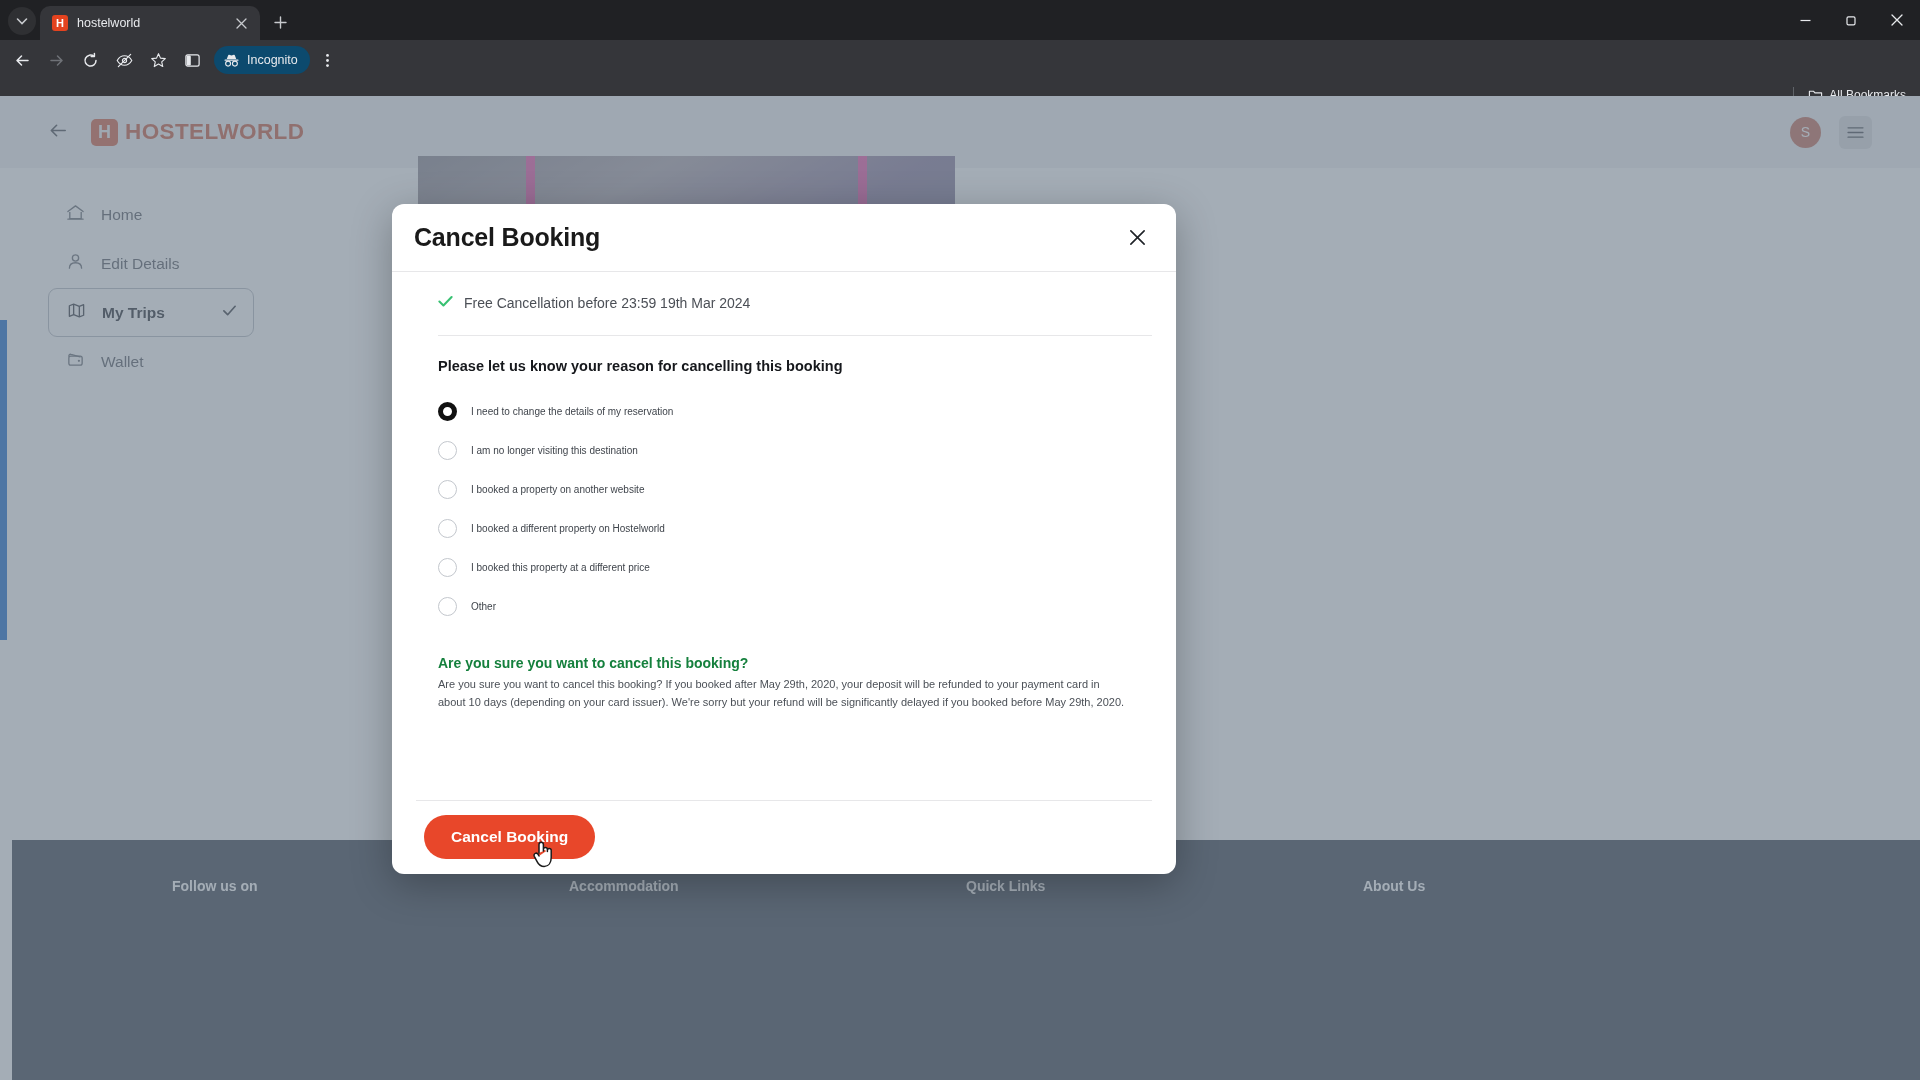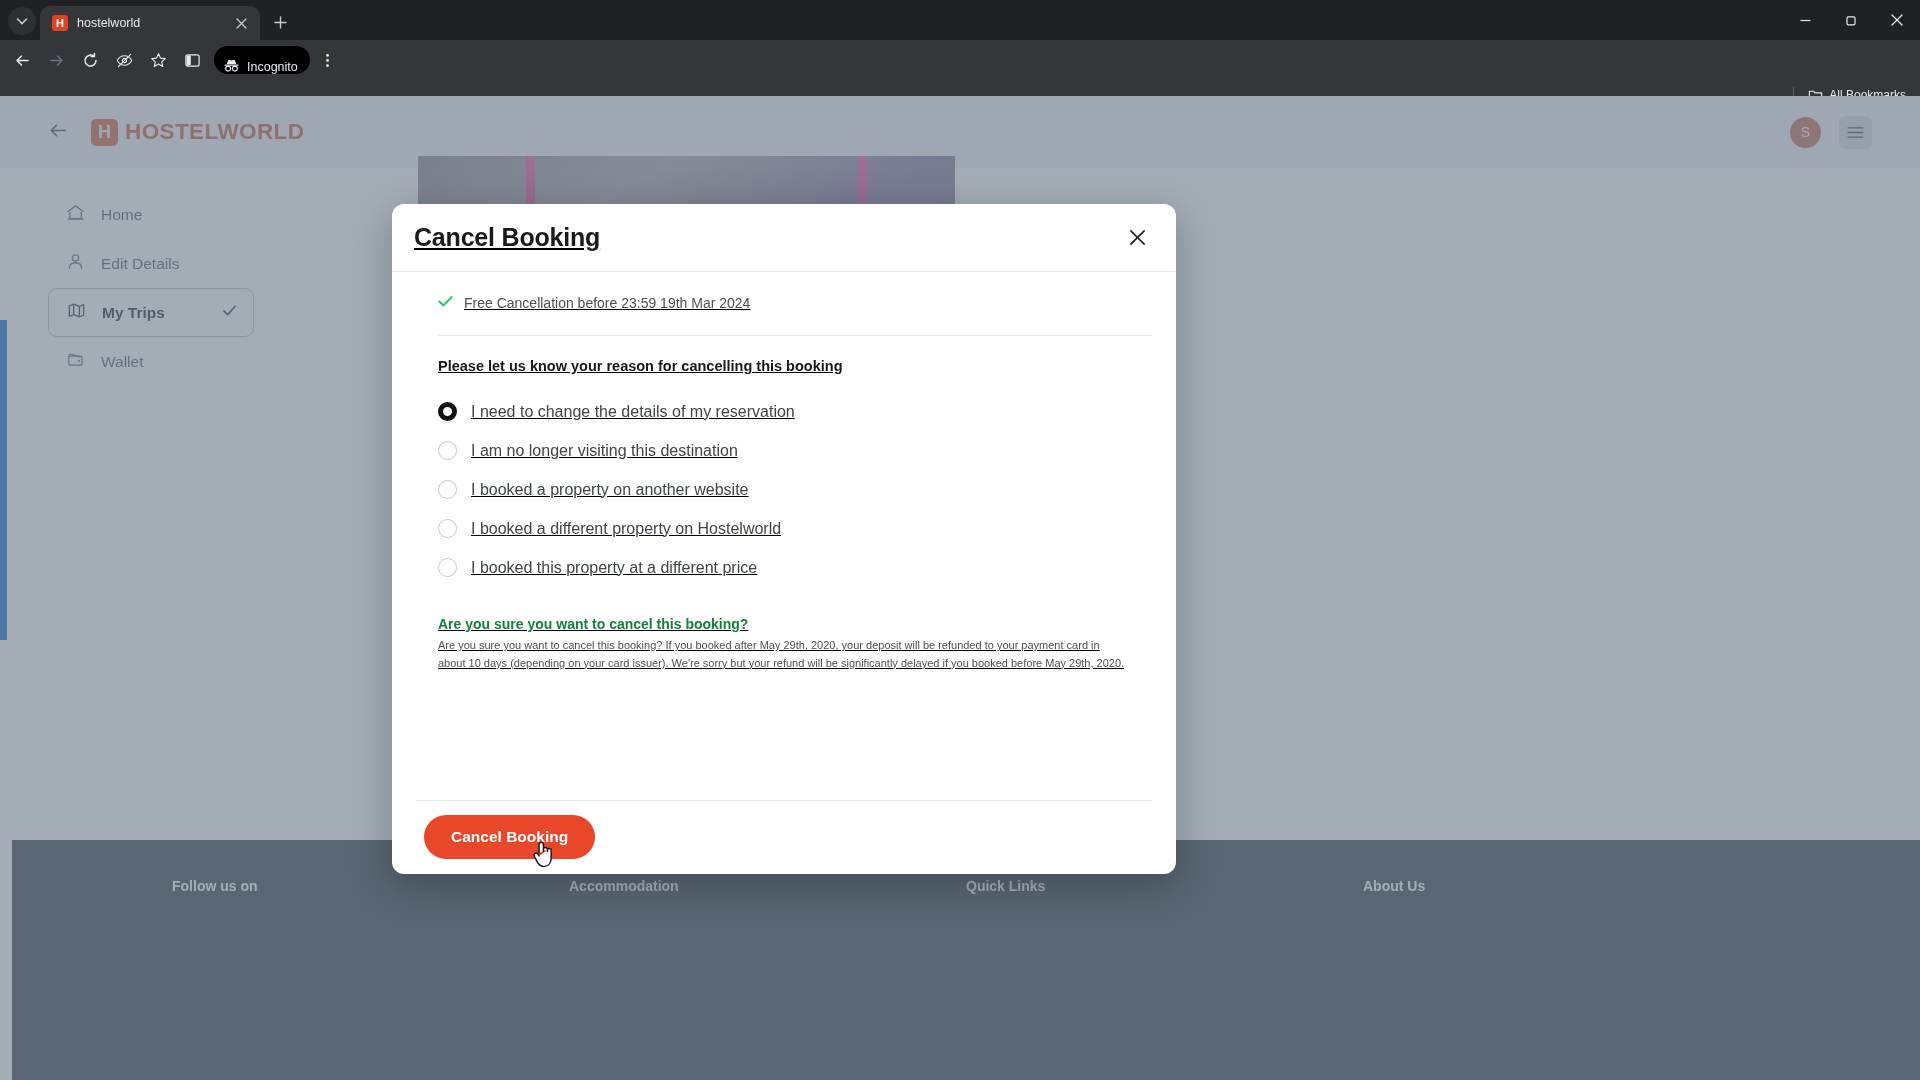--- a/index.html
+++ b/index.html
@@ -47,22 +47,22 @@
   }
   .navbtn { width: 32px; height: 32px; display: flex; align-items: center; justify-content: center; border-radius: 50%; }
   .omnibox {
     flex: 1; height: 30px; background: #202124; border-radius: 16px;
     display: flex; align-items: center; gap: 10px; padding: 0 12px;
     margin: 0 6px 0 4px;
   }
   .omnibox .url { color: #e8eaed; font-size: 13px; letter-spacing: .1px; }
   .tb-right { display: flex; align-items: center; gap: 2px; }
   .incognito-pill {
-    height: 28px; background: #000000; border-radius: 14px;
-    display: flex; align-items: flex-end; gap: 7px; padding: 0 12px 0 9px; margin-left: 4px;
+    height: 28px; background: #0c4a6e; border-radius: 14px;
+    display: flex; align-items: center; gap: 7px; padding: 0 12px 0 9px; margin-left: 4px;
   }
   .incognito-pill span { color: #e8eaed; font-size: 12.5px; }
 
   .bookmarkbar {
     height: 30px; background: #35363a; display: flex; align-items: center;
     justify-content: flex-end; padding-right: 14px; gap: 8px;
   }
   .bm-sep { width: 1px; height: 16px; background: #5f6368; margin-right: 6px; }
   .bm-item { display: flex; align-items: center; gap: 6px; color: #e8eaed; font-size: 12px; }
 
@@ -126,21 +126,21 @@
   .footer .cols { display: flex; padding: 38px 160px 0 160px; gap: 0; }
   .footer .col { flex: 1; }
   .footer .col h4 { font-size: 14px; font-weight: bold; }
   .page-dim { position: absolute; inset: 0; background: rgba(108,122,137,.62); }
 
   
   .modal {
     position: absolute; left: 392px; top: 108px; width: 784px; height: 670px;
     background: #fff; border-radius: 12px; overflow: hidden;
     box-shadow: 0 10px 40px rgba(0,0,0,.28);
-    display: flex; flex-direction: column; text-decoration: underline;
+    display: flex; flex-direction: column;
   }
   .modal-head {
     height: 68px; display: flex; align-items: center; padding: 0 24px 0 22px;
     border-bottom: 1px solid #e7e7e9; flex: none;
   }
   .modal-title { font-size: 25px; font-weight: 800; color: #1a1a1a; letter-spacing: -.2px; }
   .modal-close { margin-left: auto; width: 30px; height: 30px; display:flex; align-items:center; justify-content:center; }
 
   .modal-body { flex: 1; padding: 22px 24px 0 46px; overflow: hidden; }
 
@@ -149,21 +149,21 @@
 
   .reason-title { font-size: 14.5px; font-weight: bold; color: #16181c; margin: 22px 0 0 0; }
 
   .radios { margin-top: 18px; }
   .radio-row { display: flex; align-items: center; gap: 14px; height: 39px; }
   .radio {
     width: 19px; height: 19px; border-radius: 50%;
     border: 1.6px solid #c3c7cd; background: #fff; flex: none;
   }
   .radio.sel { border: 5px solid #111; background: #fff; }
-  .radio-label { font-size: 16px; color: #3f444b; }
+  .radio-label { font-size: 10px; color: #3f444b; }
 
   .sure-title { font-size: 14px; font-weight: bold; color: #15803d; margin-top: 29px; }
   .sure-text { font-size: 11px; color: #4b5057; line-height: 1.62; margin-top: 5px; width: 690px; }
 
   .modal-foot {
     flex: none; border-top: 1px solid #e7e7e9; margin: 0 24px; padding: 14px 0 0 0;
     height: 74px;
   }
   .cancel-btn {
     background: #e8472a; color: #fff; border: none; border-radius: 24px;
@@ -426,20 +426,24 @@
             <span class="radio-label">I booked a property on another website</span>
           </label>
           <label class="radio-row">
             <span class="radio"></span>
             <span class="radio-label">I booked a different property on Hostelworld</span>
           </label>
           <label class="radio-row">
             <span class="radio"></span>
             <span class="radio-label">I booked this property at a different price</span>
           </label>
+          <label class="radio-row">
+            <span class="radio"></span>
+            <span class="radio-label">Other</span>
+          </label>
         </div>
 
         <div class="sure-title">Are you sure you want to cancel this booking?</div>
         <div class="sure-text">Are you sure you want to cancel this booking? If you booked after May 29th, 2020, your deposit will be refunded to your payment card in about 10 days (depending on your card issuer). We're sorry but your refund will be significantly delayed if you booked before May 29th, 2020.</div>
       </div>
 
       <div class="modal-foot">
         <button class="cancel-btn">Cancel Booking</button>
       </div>
     </div>

